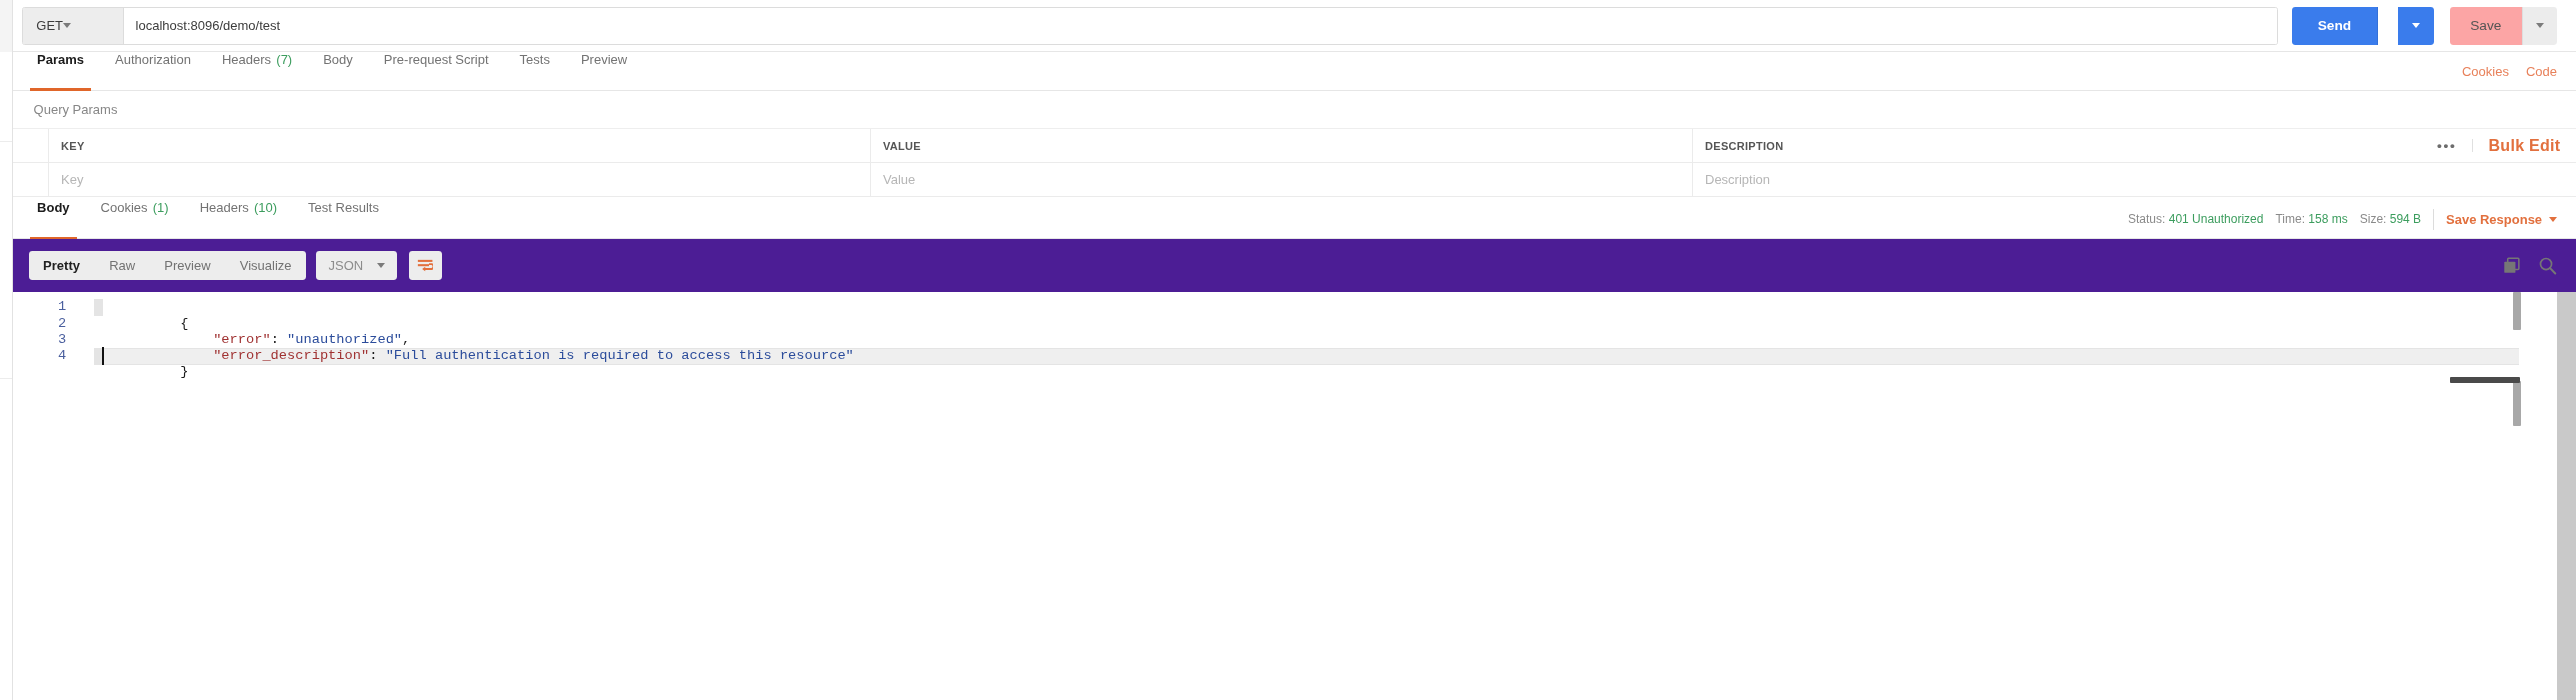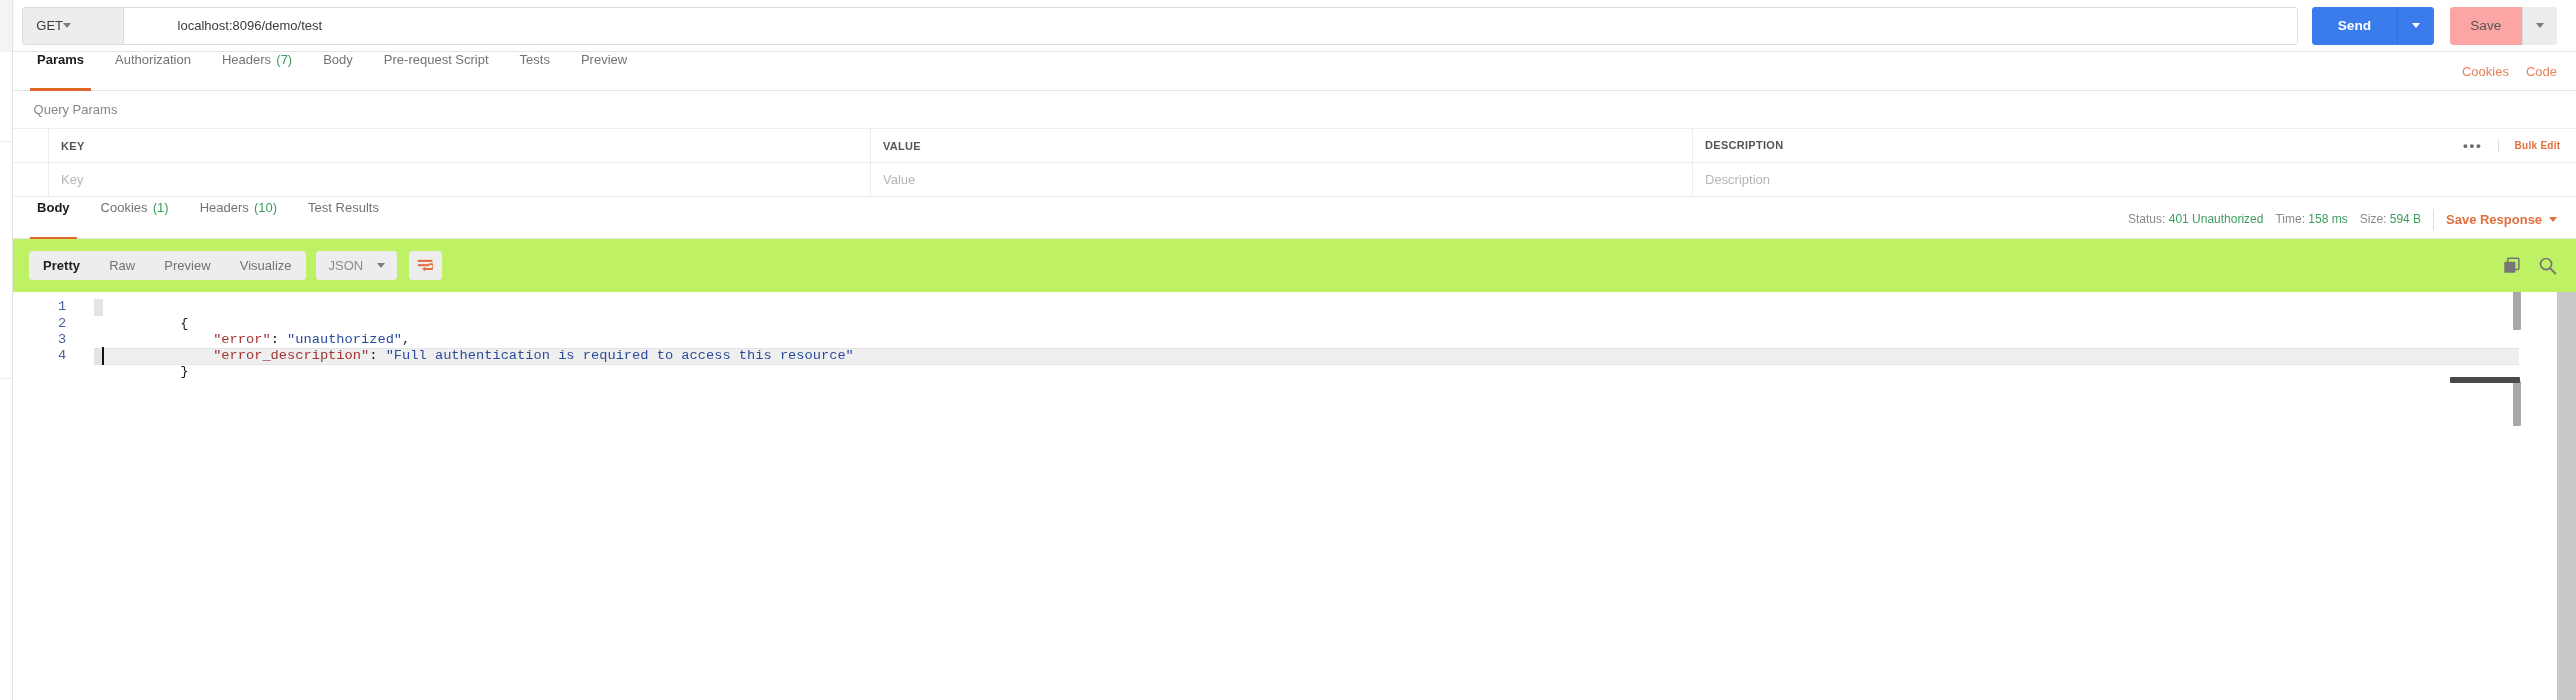--- a/index.html
+++ b/index.html
@@ -101,29 +101,29 @@
   .url-input {
     flex: 1 1 auto;
     border: none;
     outline: none;
     font-family: "Liberation Sans", sans-serif;
     font-size: 13px;
     color: #3c3c3c;
     padding: 0 12px;
     background: #ffffff;
     min-width: 0;
-    margin-left: 42px;
   }
   .send-group {
     display: flex;
     margin-left: 13.7px;
     height: 38px;
     border-radius: 3.4px;
     overflow: hidden;
     flex: 0 0 auto;
+    gap: 20px;
   }
   .send-btn {
     background: #3a7cec;
     color: #fff;
     border: none;
     font-family: "Liberation Sans", sans-serif;
     font-size: 13.7px;
     font-weight: bold;
     padding: 0 26px;
     cursor: pointer;
@@ -269,21 +269,21 @@
     color: #6d6d6d;
     letter-spacing: 1.7px;
     font-size: 13.7px;
     padding: 0 15.5px;
     cursor: pointer;
     border-right: 0.9px solid #e0e0e0;
     line-height: 1;
   }
   .bulk-edit {
     color: #e2703e;
-    font-size: 10px;
+    font-size: 16px;
     padding-left: 15.5px;
     cursor: pointer;
     white-space: nowrap;
   }
   .dright { display: flex; align-items: center; }
 
   
   .resp-tabs {
     height: 39px;
     flex: 0 0 39px;
@@ -320,21 +320,21 @@
   .caret.orange { border-top-color: #e2703e; }
 
   
   .body-toolbar {
     height: 53px;
     flex: 0 0 53px;
     display: flex;
     align-items: center;
     padding: 0 19px 0 15.5px;
     box-sizing: border-box;
-    background: #bef264;
+    background: #4c1d95;
   }
   .seg {
     display: flex;
     background: #ededed;
     border-radius: 3.4px;
     height: 29px;
     align-items: stretch;
     overflow: hidden;
   }
   .seg .segbtn {

